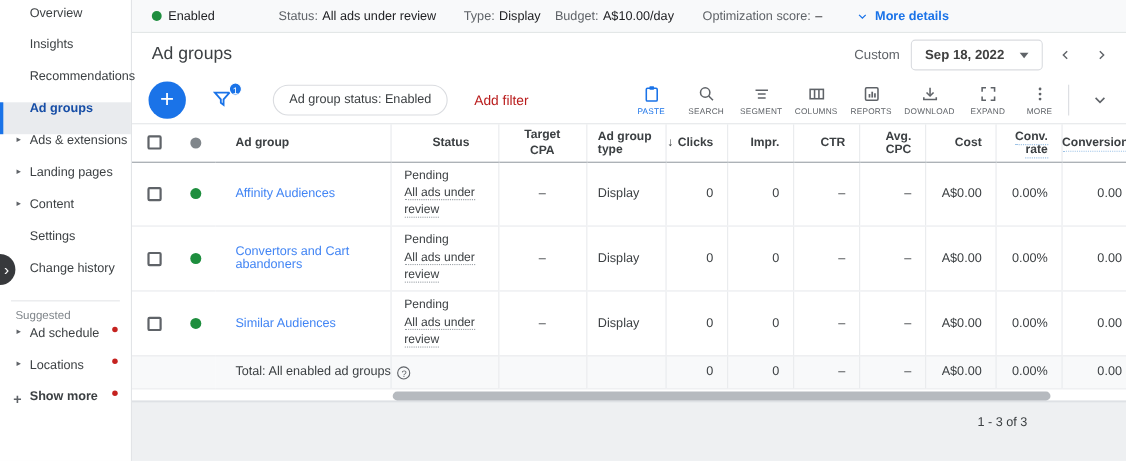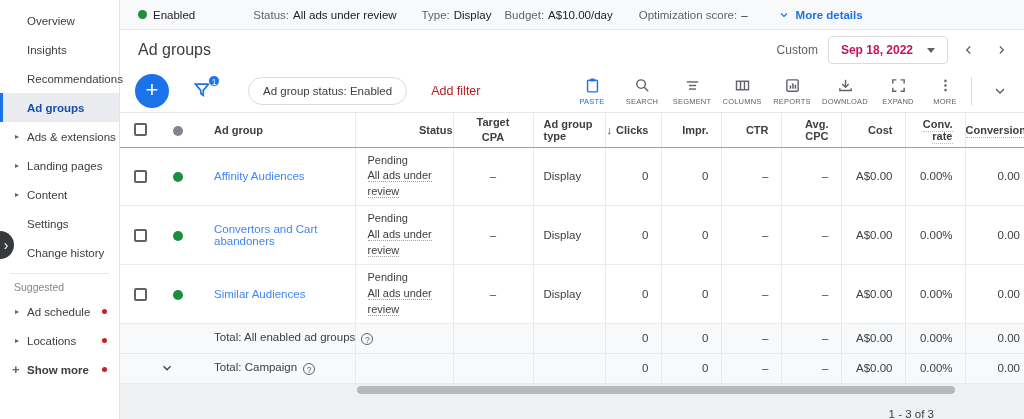--- a/index.html
+++ b/index.html
@@ -1,21 +1,21 @@
 <!DOCTYPE html>
 <html><head>
 <meta charset="utf-8">
 <style>
   * { margin:0; padding:0; box-sizing:border-box; }
   html,body { width:1024px; height:419px; overflow:hidden; }
   body { font-family:"Liberation Sans", sans-serif; background:#eef0f2; position:relative; color:#3c4043; }
 
   
   .sidebar { position:absolute; left:0; top:0; bottom:0; width:120px; background:#fff; border-right:1px solid #e2e4e7; z-index:5; }
-  .side-item { height:29px; display:flex; align-items:center; padding-left:27px; font-size:11.5px; color:#3c4043; position:relative; cursor:pointer; }
+  .side-item { height:29px; display:flex; align-items:flex-start; padding-left:27px; font-size:11.5px; color:#3c4043; position:relative; cursor:pointer; }
   .side-item .tri { position:absolute; left:15px; font-size:8px; color:#5f6368; }
   .side-item.selected { background:#e9ebee; font-weight:bold; color:#174ea6; }
   .side-item.selected::before { content:""; position:absolute; left:0; top:0; bottom:0; width:3px; background:#1a73e8; }
   .side-sep { border-top:1px solid #e4e6e9; margin:6px 10px 0 10px; }
   .section-label { padding:7px 0 4px 14px; font-size:10.5px; color:#80868b; }
   .red-dot { position:absolute; right:12px; width:5px; height:5px; border-radius:50%; background:#c5221f; }
   .plus-glyph { position:absolute; left:12px; font-size:13px; color:#5f6368; }
   .collapse-btn { position:absolute; left:-14px; top:231px; width:28px; height:28px; border-radius:50%; background:#37393c; color:#fff; display:flex; align-items:center; justify-content:center; font-size:14px; z-index:9; cursor:pointer; }
   .collapse-btn span { margin-left:12px; }
 
@@ -26,21 +26,21 @@
   .gdot { width:9px; height:9px; border-radius:50%; background:#1e8e3e; margin-right:6px; }
   .more-details { color:#1a73e8; display:flex; align-items:center; gap:6px; cursor:pointer; font-weight:bold; font-size:11.5px; }
 
   
   .card { position:absolute; left:120px; right:0; top:30px; height:336px; background:#fff; border-bottom:2px solid #dee1e5; }
 
   .title-row { height:40px; display:flex; align-items:center; }
   .page-title { font-size:16px; font-weight:normal; color:#3c4043; margin-left:18px; }
   .date-area { margin-left:auto; margin-right:12px; display:flex; align-items:center; gap:10px; }
   .date-mode { font-size:12px; color:#5f6368; }
-  .date-btn { border:1px solid #dadce0; border-radius:4px; padding:6px 12px; font-size:12px; font-weight:bold; color:#be185d; display:flex; align-items:center; gap:14px; cursor:pointer; background:#fff; }
+  .date-btn { border:1px solid #dadce0; border-radius:4px; padding:6px 12px; font-size:12px; font-weight:bold; color:#404040; display:flex; align-items:center; gap:14px; cursor:pointer; background:#fff; }
   .caret-down { width:0; height:0; border-left:4px solid transparent; border-right:4px solid transparent; border-top:5px solid #5f6368; }
   .nav-chev { width:22px; height:22px; display:flex; align-items:center; justify-content:center; cursor:pointer; color:#5f6368; }
 
   
   .toolbar-row { height:43px; display:flex; align-items:center; border-bottom:1px solid #e4e6e9; }
   .plus-btn { width:34px; height:34px; border-radius:50%; background:#1a73e8; color:#fff; font-size:22px; line-height:32px; text-align:center; margin-left:15px; cursor:pointer; font-weight:normal; }
   .funnel-btn { margin-left:23px; position:relative; cursor:pointer; width:22px; height:22px; }
   .funnel-badge { position:absolute; top:-5px; right:-6px; background:#1a73e8; color:#fff; font-size:8.5px; width:12px; height:12px; border-radius:50%; text-align:center; line-height:12px; border:1px solid #fff; }
   .chip { margin-left:34px; border:1px solid #dadce0; border-radius:16px; padding:7px 14px; font-size:11.5px; color:#3c4043; cursor:pointer; white-space:nowrap; }
   .add-filter { margin-left:24px; font-size:12.5px; color:#b91c1c; cursor:pointer; }
@@ -292,21 +292,21 @@
         <col style="width:60px">
         <col>
     </colgroup>
     <thead>
       <tr>
         <th>
             <div class="cb"></div>
           </th>
         <th class="dotcell"><span class="status-dot gray"></span></th>
         <th style="text-align:left; padding-left:18px"><span>Ad group</span></th>
-        <th class="vline" style="text-align:right; padding-left:12px"><span>Status</span></th>
+        <th class="vline" style="text-align:center; padding-left:12px"><span>Status</span></th>
         <th class="vline ctr-col"><span style="display:inline-block; width:46px; line-height:1.3;">Target CPA</span></th>
         <th class="vline" style="text-align:left; padding-left:10px"><span>Ad group type</span></th>
         <th class="vline num"><span class="sort-arrow">↓</span><span>Clicks</span></th>
         <th class="vline num"><span>Impr.</span></th>
         <th class="vline num"><span>CTR</span></th>
         <th class="vline num"><span>Avg. CPC</span></th>
         <th class="vline num"><span>Cost</span></th>
         <th class="vline num"><span class="th-dotted">Conv. rate</span></th>
         <th class="vline num" style="padding-right:2px"><span class="th-dotted">Conversions</span></th>
       </tr>
@@ -377,39 +377,20 @@
         <td class="vline"></td>
         <td class="vline"></td>
         <td class="vline num">0</td>
         <td class="vline num">0</td>
         <td class="vline num">–</td>
         <td class="vline num">–</td>
         <td class="vline num">A$0.00</td>
         <td class="vline num">0.00%</td>
         <td class="vline num" style="padding-right:4px">0.00</td>
       </tr>
-      <tr class="total-row">
-        <td></td>
-        <td class="dotcell">
-            <svg class="tchev" width="14" height="14" viewBox="0 0 24 24">
-              <polyline points="6,9 12,15 18,9" fill="none" stroke="#3c4043" stroke-width="2.2"></polyline>
-            </svg>
-          </td>
-        <td class="total-label"><span>Total: Campaign</span><span class="help-circ">?</span></td>
-        <td class="vline"></td>
-        <td class="vline"></td>
-        <td class="vline"></td>
-        <td class="vline num">0</td>
-        <td class="vline num">0</td>
-        <td class="vline num">–</td>
-        <td class="vline num">–</td>
-        <td class="vline num">A$0.00</td>
-        <td class="vline num">0.00%</td>
-        <td class="vline num" style="padding-right:4px">0.00</td>
-      </tr>
     </tbody>
   </table>
 
   <div class="hscroll-zone">
     <div class="hscroll-bar"></div>
   </div>
 
   <div class="pagination">1 - 3 of 3</div>
 </main>
 

